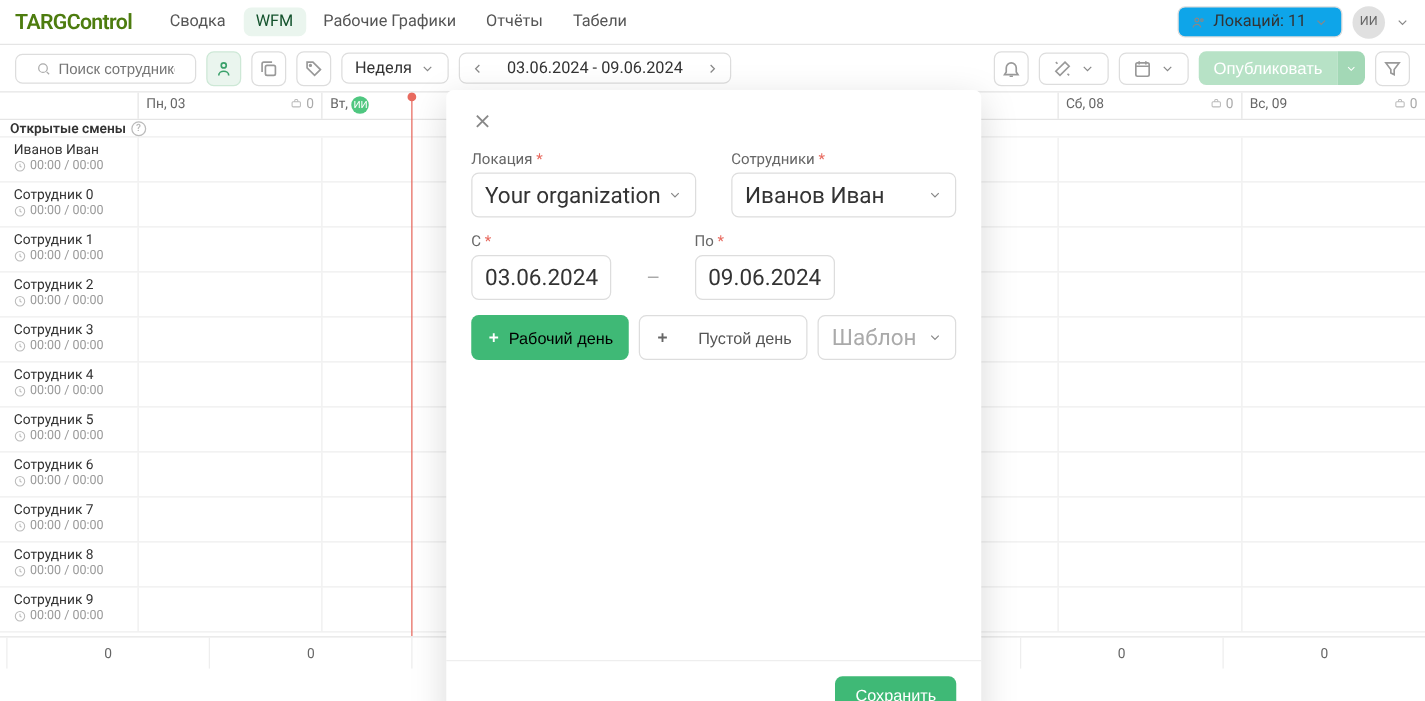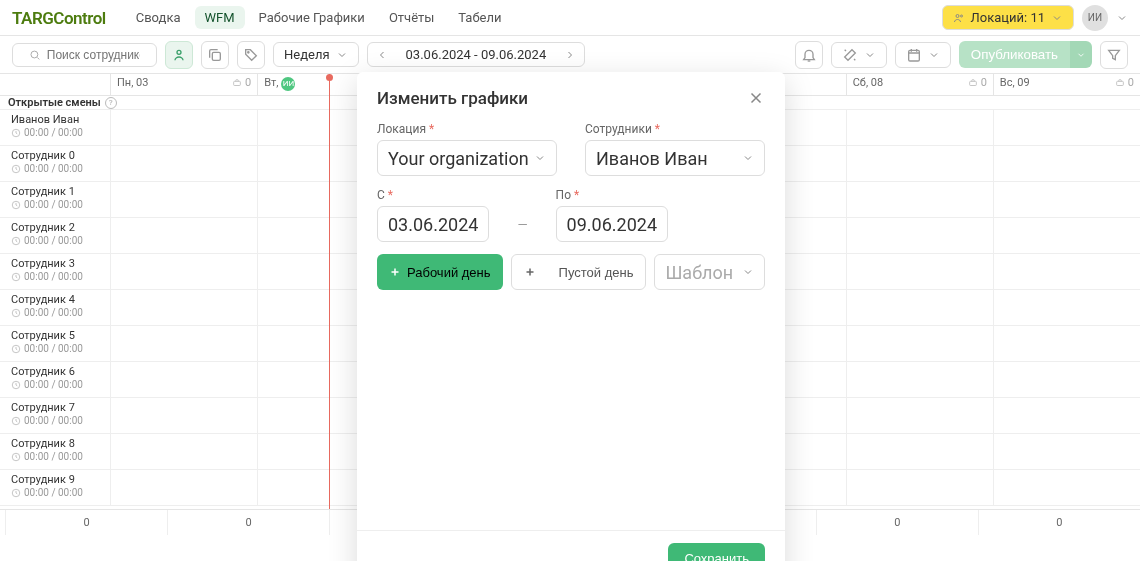--- a/index.html
+++ b/index.html
@@ -5,21 +5,21 @@
   * { box-sizing: border-box; margin: 0; padding: 0; }
   body { font-family: -apple-system, BlinkMacSystemFont, "Segoe UI", Roboto, sans-serif; font-size: 13px; color: #333; background: #fff; width: 1140px; height: 561px; overflow: hidden; position: relative; }
   
   
   .header { height: 36px; display: flex; align-items: center; padding: 0 12px; border-bottom: 1px solid #e5e5e5; }
   .logo { font-size: 17px; font-weight: 600; letter-spacing: -0.5px; color: #4d7c0f; }
   .nav { display: flex; gap: 4px; margin-left: 20px; }
   .nav-item { padding: 4px 10px; border-radius: 6px; color: #555; cursor: pointer; }
   .nav-item.active { background: #eaf5ee; color: #14532d; }
   .header-right { margin-left: auto; display: flex; align-items: center; gap: 8px; }
-  .location-btn { display: flex; align-items: center; gap: 6px; padding: 4px 10px; border: 1px solid #ddd; border-radius: 6px; background: #fde047; cursor: pointer; }
+  .location-btn { display: flex; align-items: center; gap: 6px; padding: 4px 10px; border: 1px solid #ddd; border-radius: 6px; background: #0ea5e9; cursor: pointer; }
   .avatar { width: 26px; height: 26px; border-radius: 50%; background: #e0e0e0; display: flex; align-items: center; justify-content: center; font-size: 10px; color: #666; }
   .chev { width: 12px; height: 12px; }
   
   
   .toolbar { height: 38px; display: flex; align-items: center; padding: 0 12px; gap: 8px; border-bottom: 1px solid #e5e5e5; }
   .search { display: flex; align-items: flex-end; gap: 6px; border: 1px solid #ddd; border-radius: 6px; padding: 4px 16px; width: 145px; color: #999; }
   .search input { border: none; outline: none; font-size: 12px; width: 100%; }
   .tool-btn { width: 28px; height: 28px; border: 1px solid #ddd; border-radius: 6px; background: #fff; display: flex; align-items: center; justify-content: center; cursor: pointer; }
   .tool-btn.active { background: #eaf5ee; border-color: #cde8d6; }
   .tool-btn.icon-only { color: #999; }
@@ -415,21 +415,20 @@
     <div class="fcell">0</div>
     <div class="fcell">0</div>
     <div class="fcell">0</div>
     <div class="fcell">0</div>
   </div>
 </div>
 
 <div class="overlay"></div>
 <div class="modal">
   <div class="modal-head">
-    <h3>Изменить графики</h3>
     <span class="close">
       <svg width="18" height="18" viewBox="0 0 24 24" fill="none" stroke="#888" stroke-width="2">
           <path d="M6 6l12 12M18 6L6 18"></path>
         </svg>
     </span>
   </div>
   <div class="modal-body">
     <div class="field-row">
       <div class="field">
         <label><span>Локация</span> <span class="req">*</span></label>

